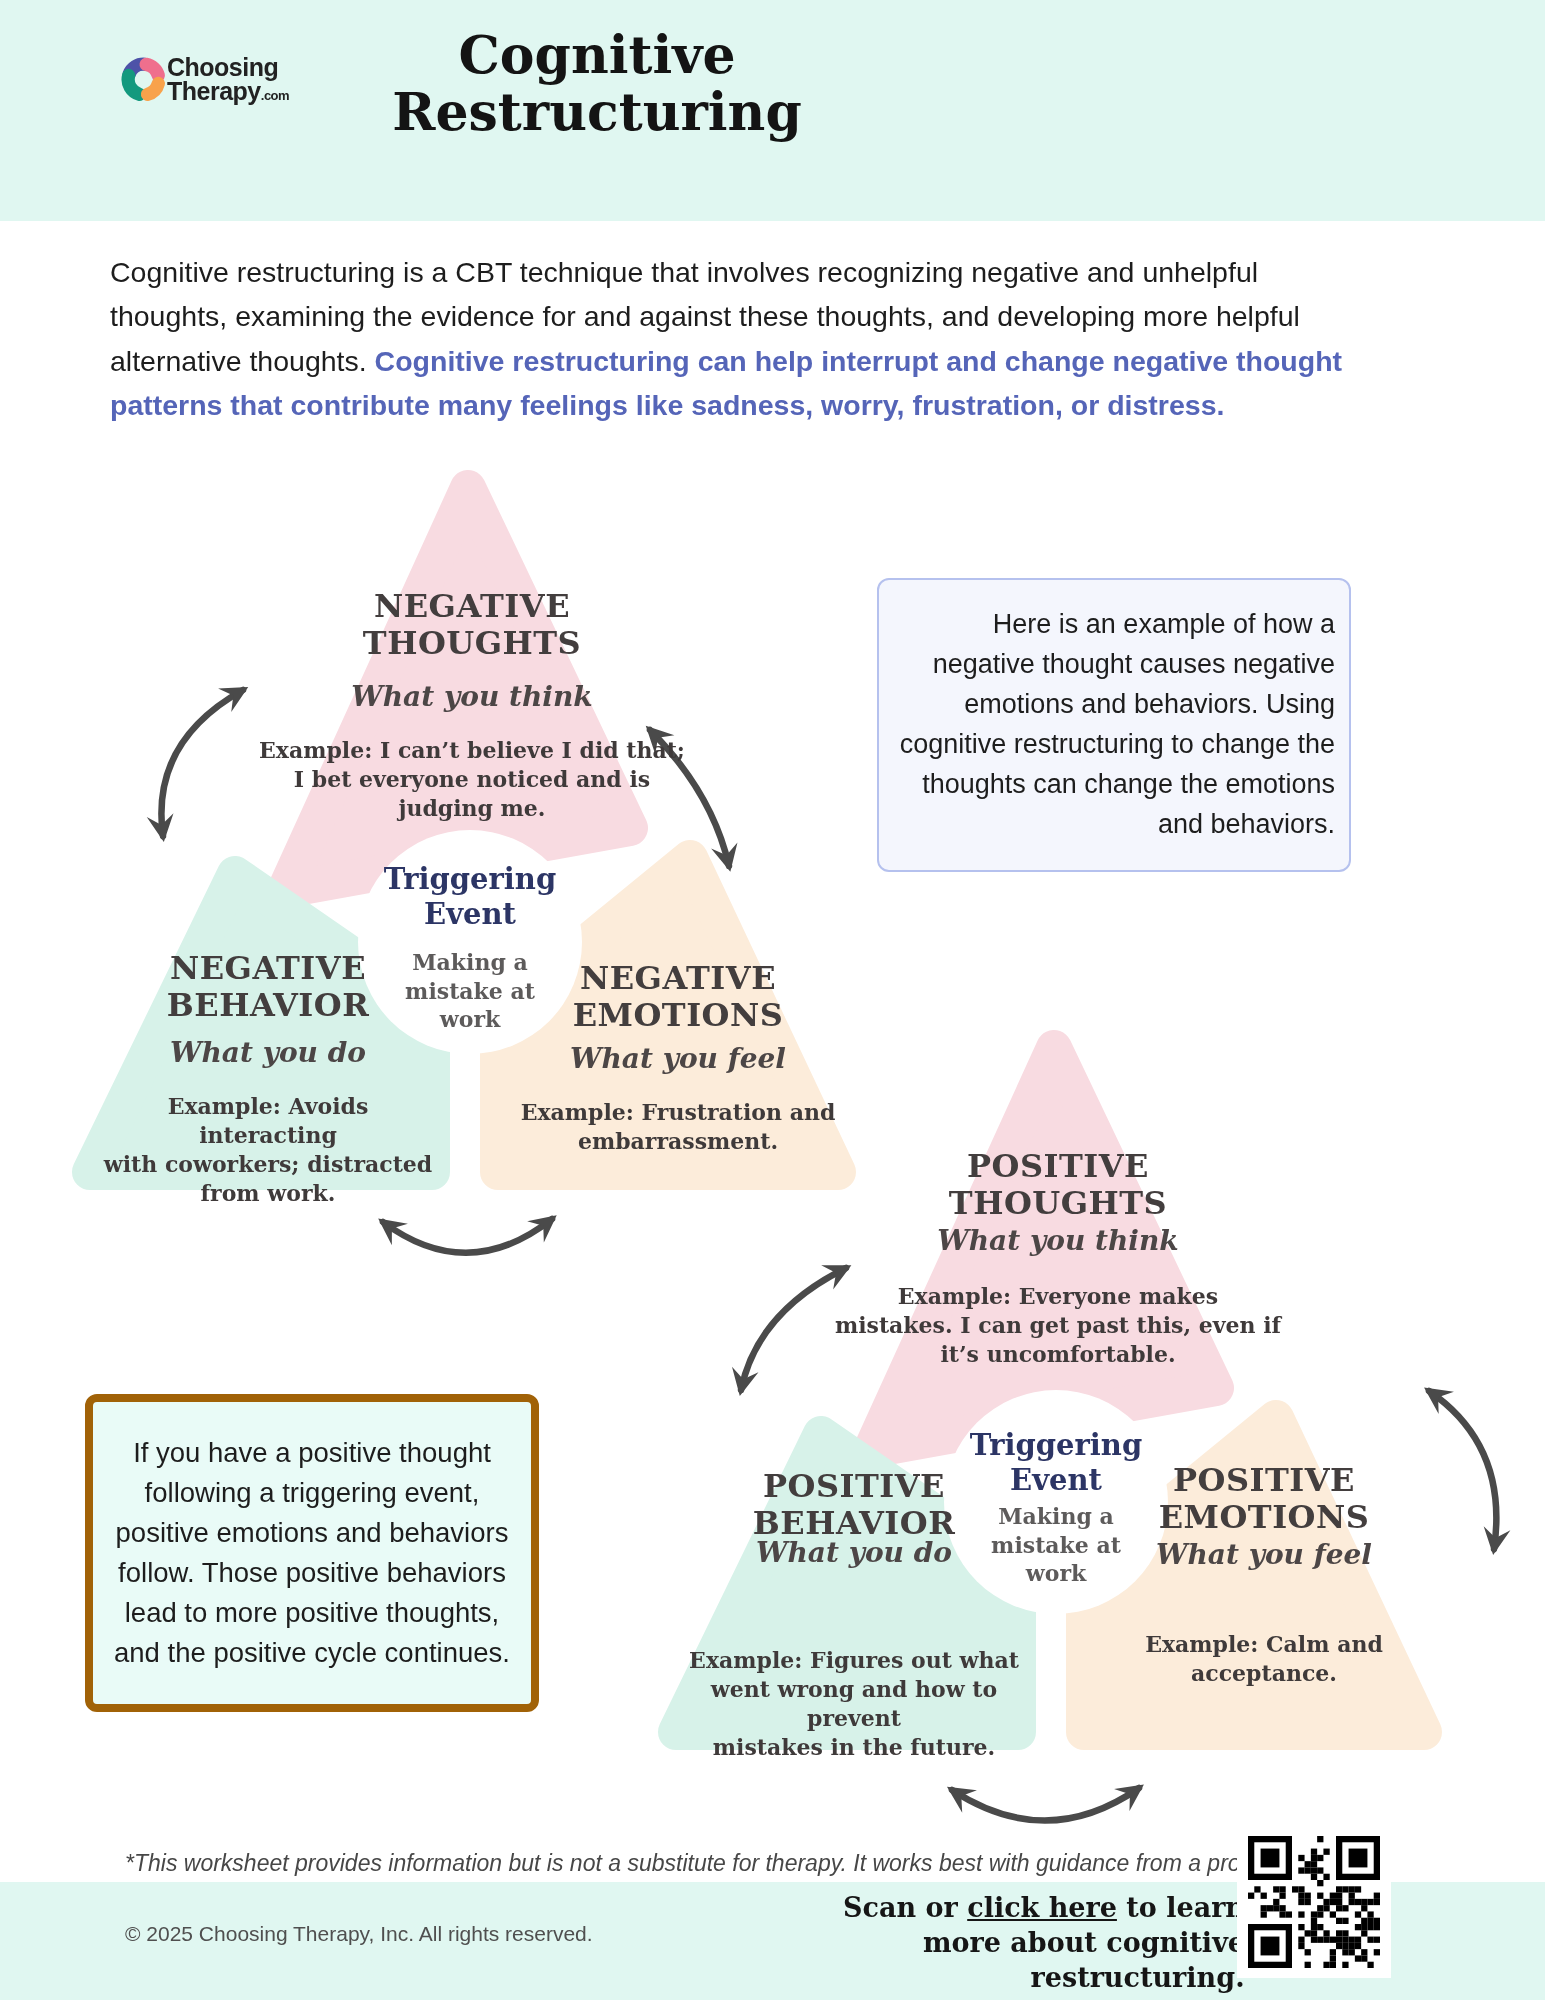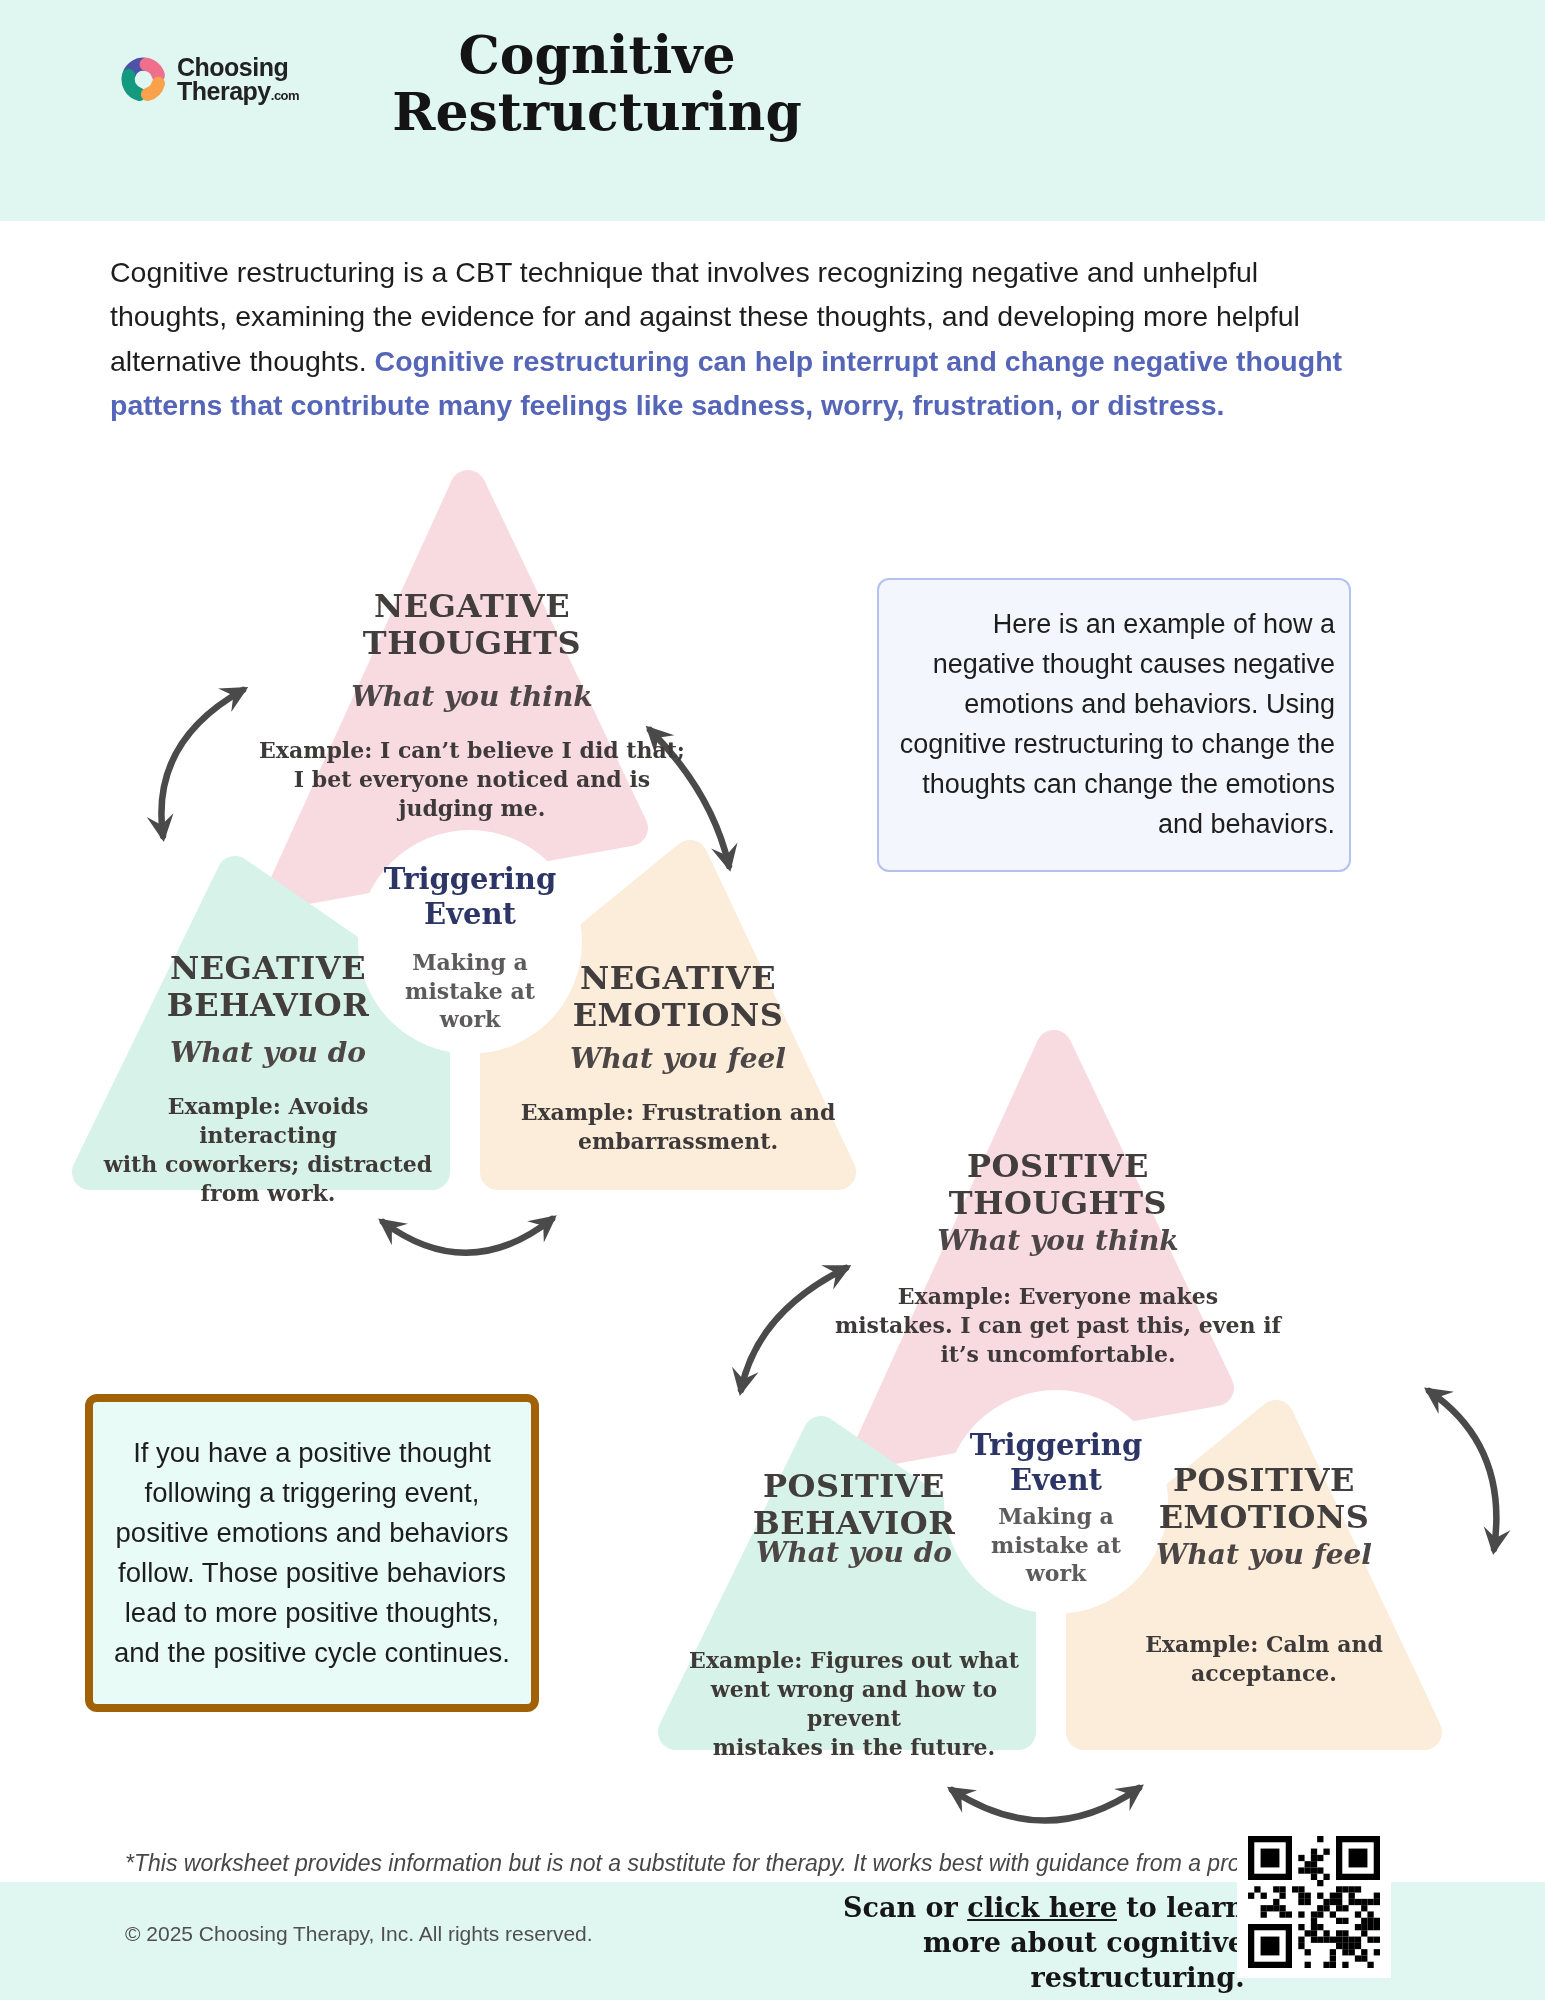--- a/index.html
+++ b/index.html
@@ -3,21 +3,21 @@
 <meta charset="utf-8">
 <style>
   html,body{margin:0;padding:0;}
   body{width:1545px;height:2000px;position:relative;background:#ffffff;overflow:hidden;
        font-family:"Liberation Sans",sans-serif;}
   .abs{position:absolute;}
   
   .band-top{left:0;top:0;width:1545px;height:221px;background:#e0f7f1;}
   .band-bottom{left:0;top:1882px;width:1545px;height:118px;background:#e0f7f1;}
   
-  .logo-wrap{left:120px;top:56px;display:flex;align-items:center;gap:10px;}
+  .logo-wrap{left:120px;top:56px;display:flex;align-items:center;}
   .logo-text{color:#222222;line-height:0.95;font-family:"Liberation Sans",sans-serif;}
   .logo-l1,.logo-l2{font-weight:700;font-size:25px;letter-spacing:-0.5px;display:block;}
   .logo-suffix{font-size:13px;font-weight:700;}
   
   .page-title{left:347px;top:26px;width:500px;text-align:center;
       font-family:"DejaVu Serif",serif;font-weight:700;font-size:52px;line-height:1.1;color:#141414;}
   .page-title span{display:block;}
   
   .intro{left:110px;top:250px;width:1270px;font-size:28.5px;line-height:1.56;color:#1d1d1d;}
   .intro .hl{color:#5565b8;font-weight:700;}

